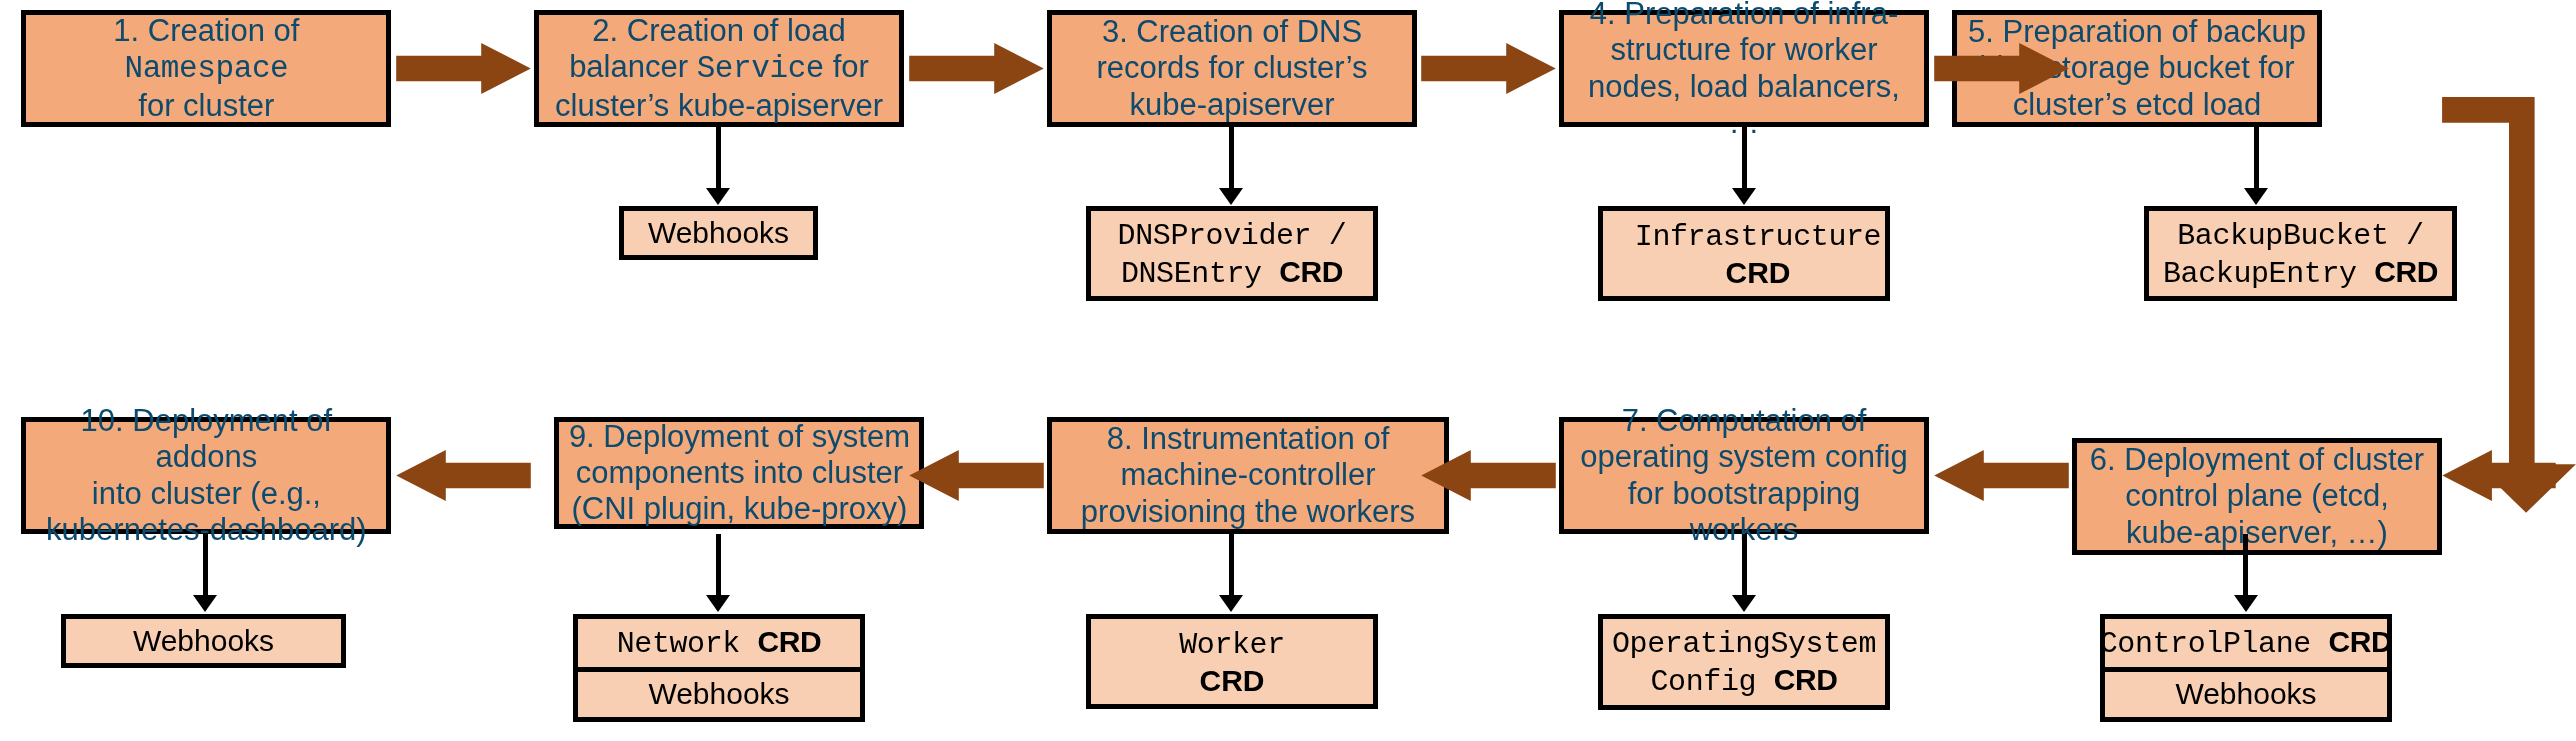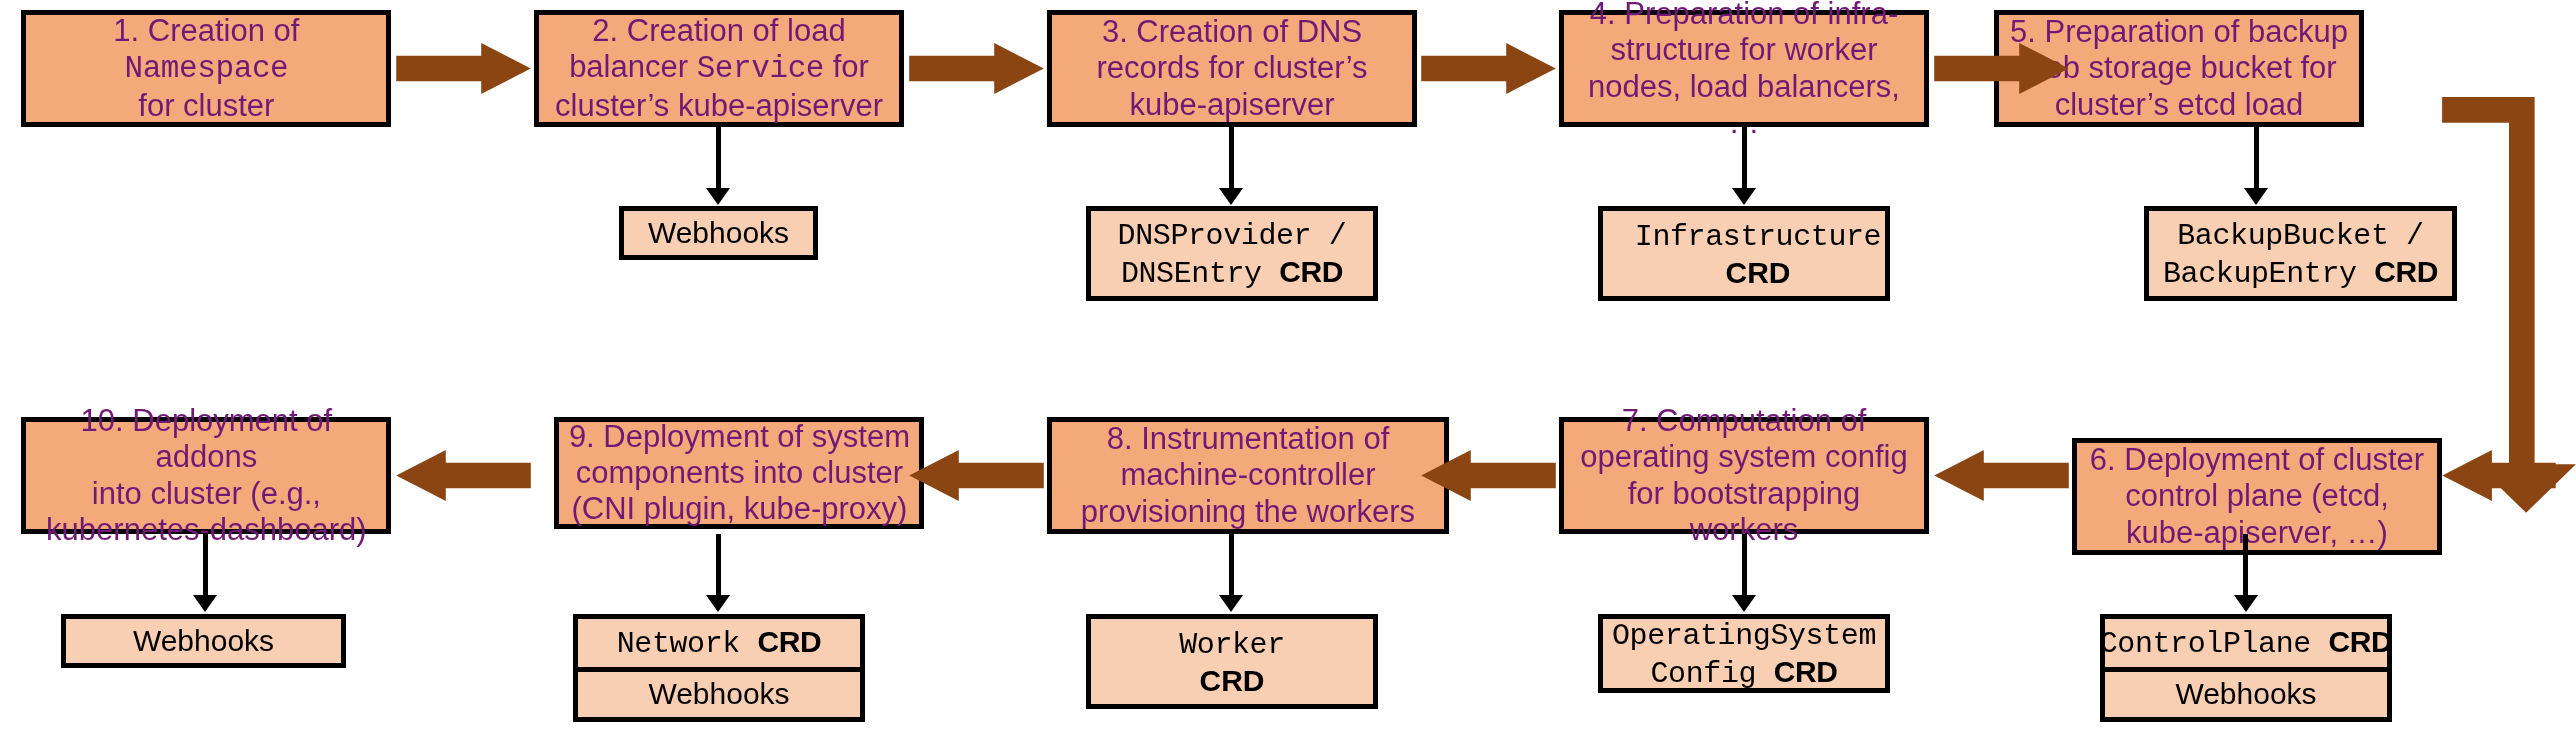--- a/index.html
+++ b/index.html
@@ -23,21 +23,21 @@
     position: absolute;
     box-sizing: border-box;
     background: #F4A97A;
     border: 5px solid #000000;
     display: flex;
     align-items: center;
     justify-content: center;
     text-align: center;
     line-height: 1.17;
     font-size: 31px;
-    color: #701a75;
+    color: #0c4a6e;
     padding: 2.8px 7.1px;
   }
   .step-box .txt { display: block; width: 100%; }
 
   .sub-box {
     position: absolute;
     box-sizing: border-box;
     background: #F8CFB2;
     border: 5px solid #000000;
     display: flex;
@@ -118,21 +118,21 @@
   </div>
 
   <div class="step-box" id="s4" style="left: 1559px; top: 10px; width: 370px; height: 117px;">
     <span class="txt">
       <span>4. Preparation of infra-</span><br>
       <span>structure for worker</span><br>
       <span>nodes, load balancers, …</span>
     </span>
   </div>
 
-  <div class="step-box" id="s5" style="left: 1994px; top: 10px; width: 370px; height: 117px;">
+  <div class="step-box" id="s5" style="left: 1952px; top: 10px; width: 370px; height: 117px;">
     <span class="txt">
       <span>5. Preparation of backup</span><br>
       <span>blob storage bucket for</span><br>
       <span>cluster’s etcd load</span>
     </span>
   </div>
 
   <div class="step-box" id="s6" style="left: 2072px; top: 438px; width: 370px; height: 117px;">
     <span class="txt">
       <span>6. Deployment of cluster</span><br>
@@ -204,21 +204,21 @@
     </div>
   </div>
 
   <div class="sub-box" id="c6" style="left: 2100px; top: 614px; width: 292px; height: 108px;">
     <div class="sub-cell">
       <span class="mono">ControlPlane&nbsp;<span class="crd">CRD</span></span>
     </div>
     <div class="sub-cell">Webhooks</div>
   </div>
 
-  <div class="sub-box" id="c7" style="left: 1598px; top: 614px; width: 292px; height: 79px;">
+  <div class="sub-box" id="c7" style="left: 1598px; top: 614px; width: 292px; height: 96px;">
     <div class="sub-cell">
       <span>
         <span class="mono">OperatingSystem</span><br>
         <span class="mono">Config&nbsp;<span class="crd">CRD</span></span>
       </span>
     </div>
   </div>
 
   <div class="sub-box" id="c8" style="left: 1086px; top: 614px; width: 292px; height: 95px;">
     <div class="sub-cell">

